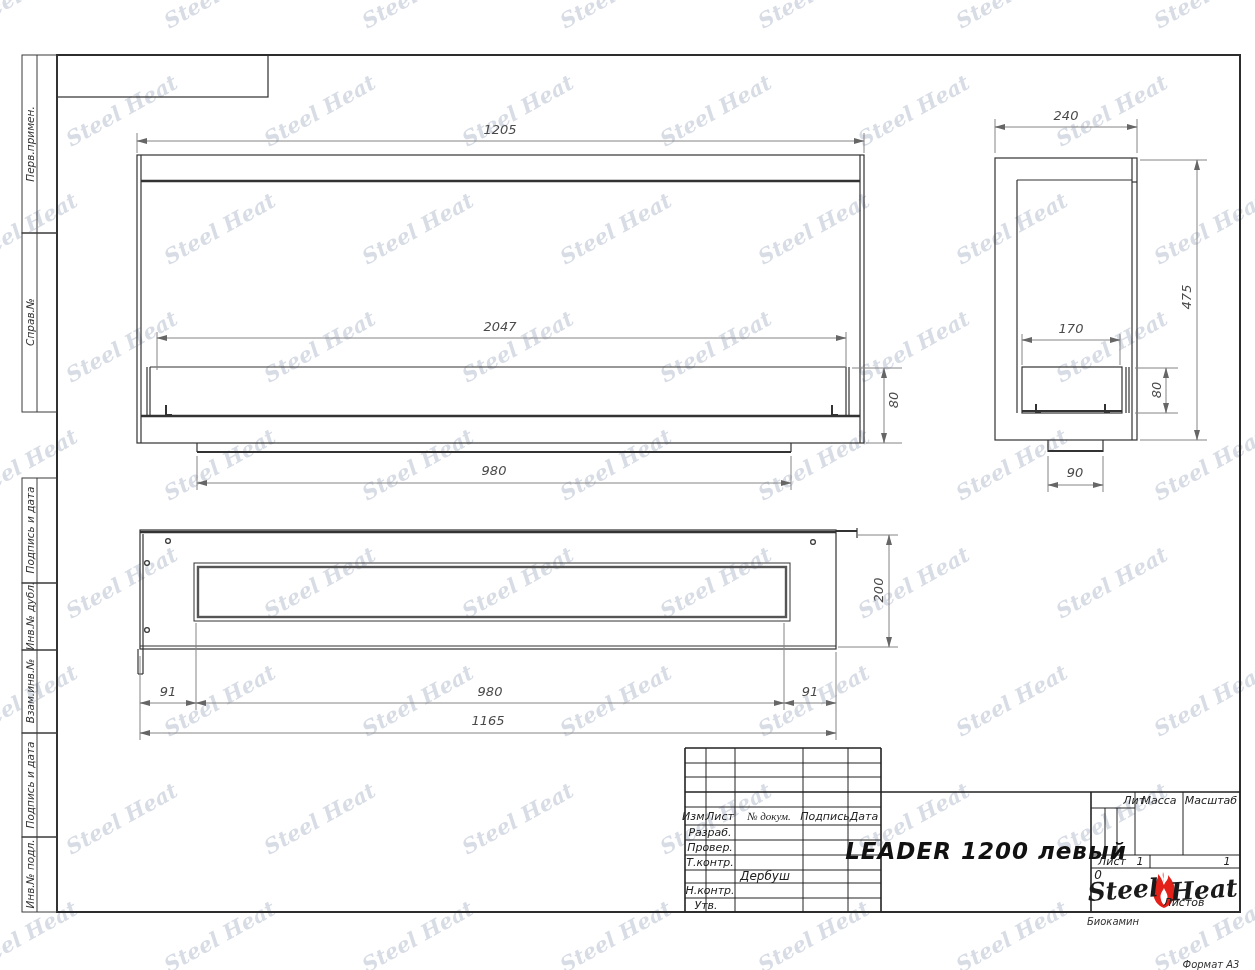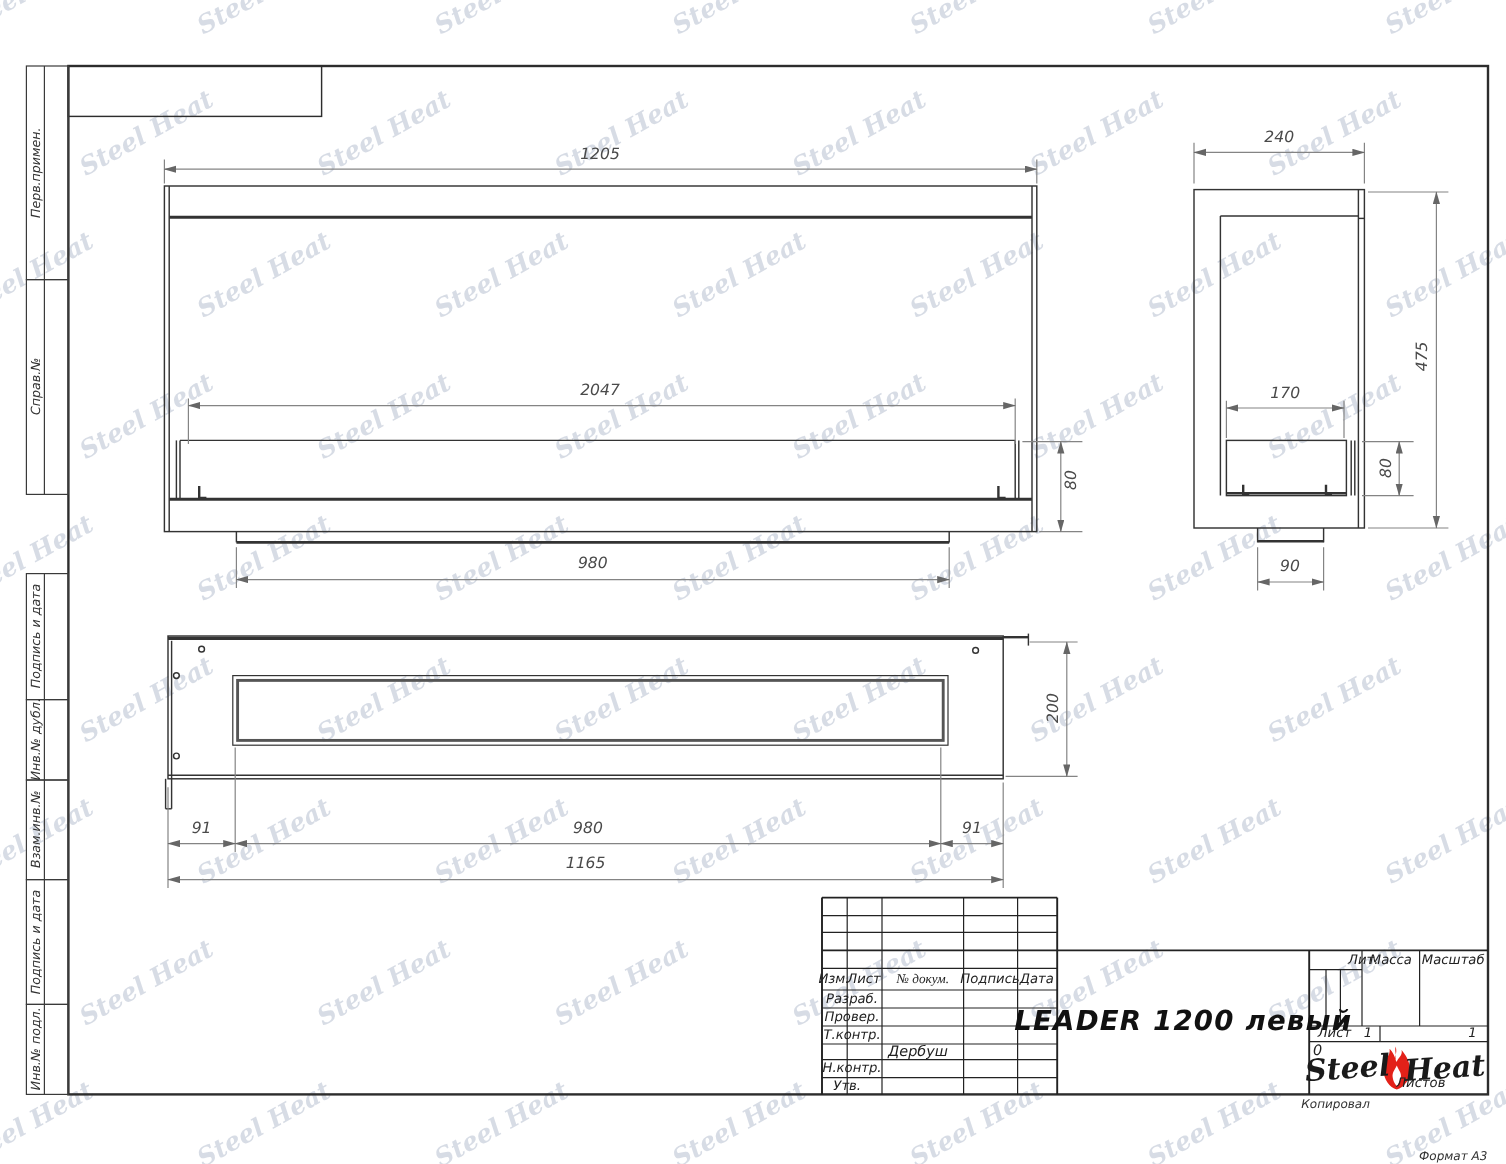--- a/index.html
+++ b/index.html
@@ -307,16 +307,16 @@
   <div class="lbl val" style="left:1098px;top:831px;">0</div>
 
   <div class="lbl tb" style="left:1112px;top:861px;">Лист</div>
   <div class="lbl tb" style="left:1140px;top:861px;">1</div>
   <div class="lbl tb" style="left:1184px;top:902px;">Листов</div>
   <div class="lbl tb" style="left:1227px;top:861px;">1</div>
 
   <div class="lbl logo-txt" style="left:1123px;top:890px;">Steel</div>
   <div class="lbl logo-txt" style="left:1204px;top:890px;">Heat</div>
 
-  <div class="lbl tb-sm" style="left:1113px;top:921px;">Копировал</div>
+  <div class="lbl tb-sm" style="left:1113px;top:921px;">Биокамин</div>
   <div class="lbl tb-sm" style="left:1211px;top:921px;margin-top:43px;">Формат А3</div>
 
 </div>
 
 </body></html>

